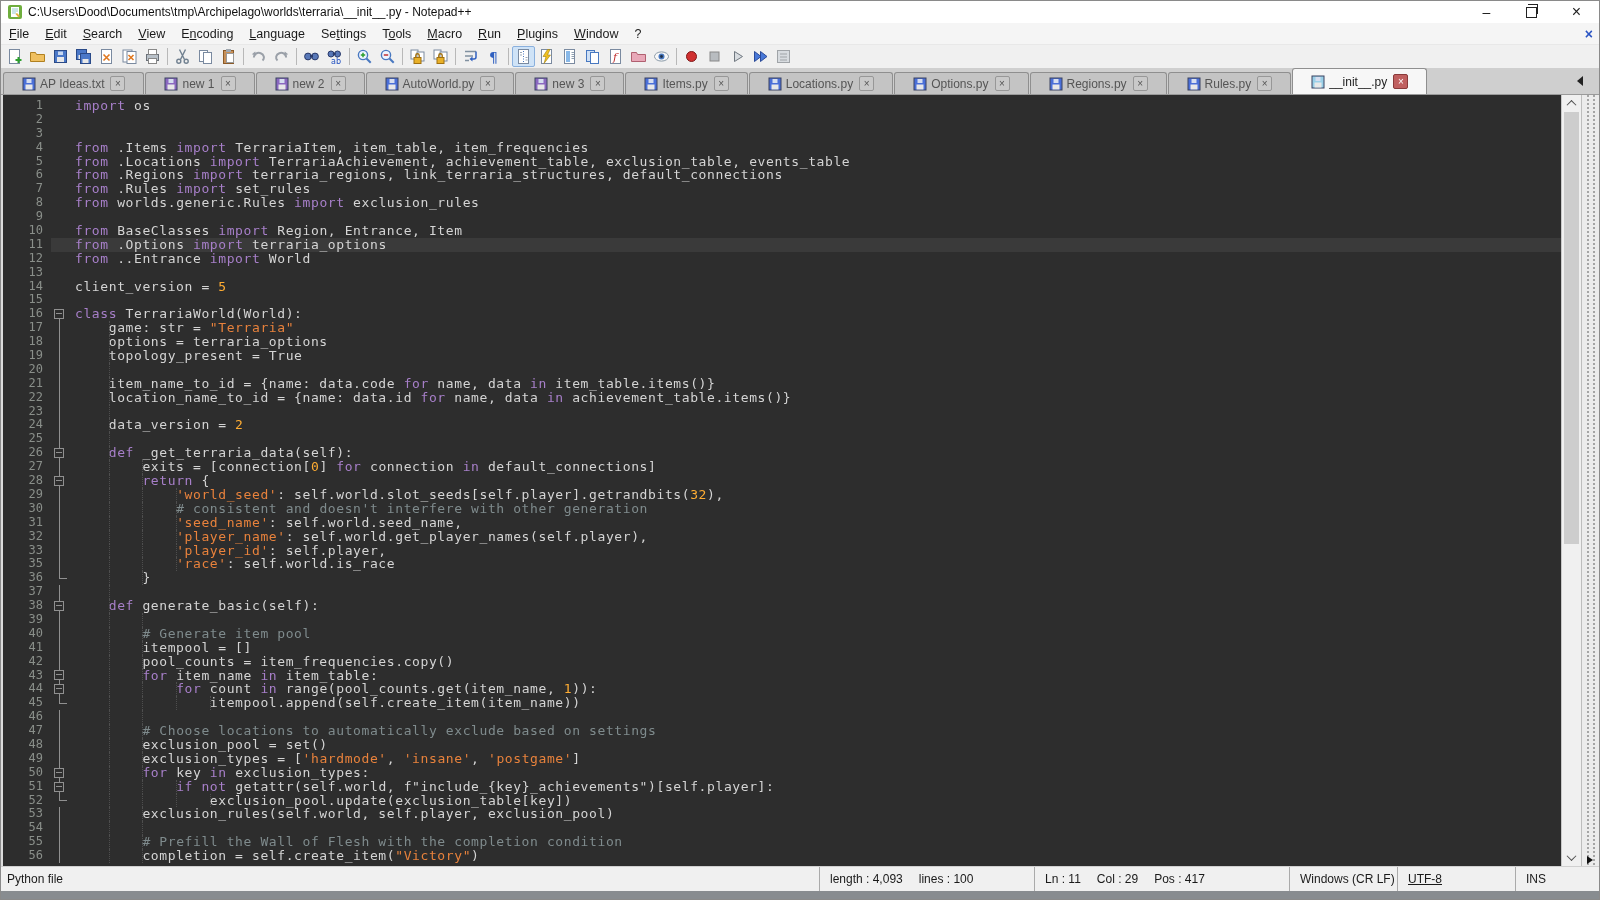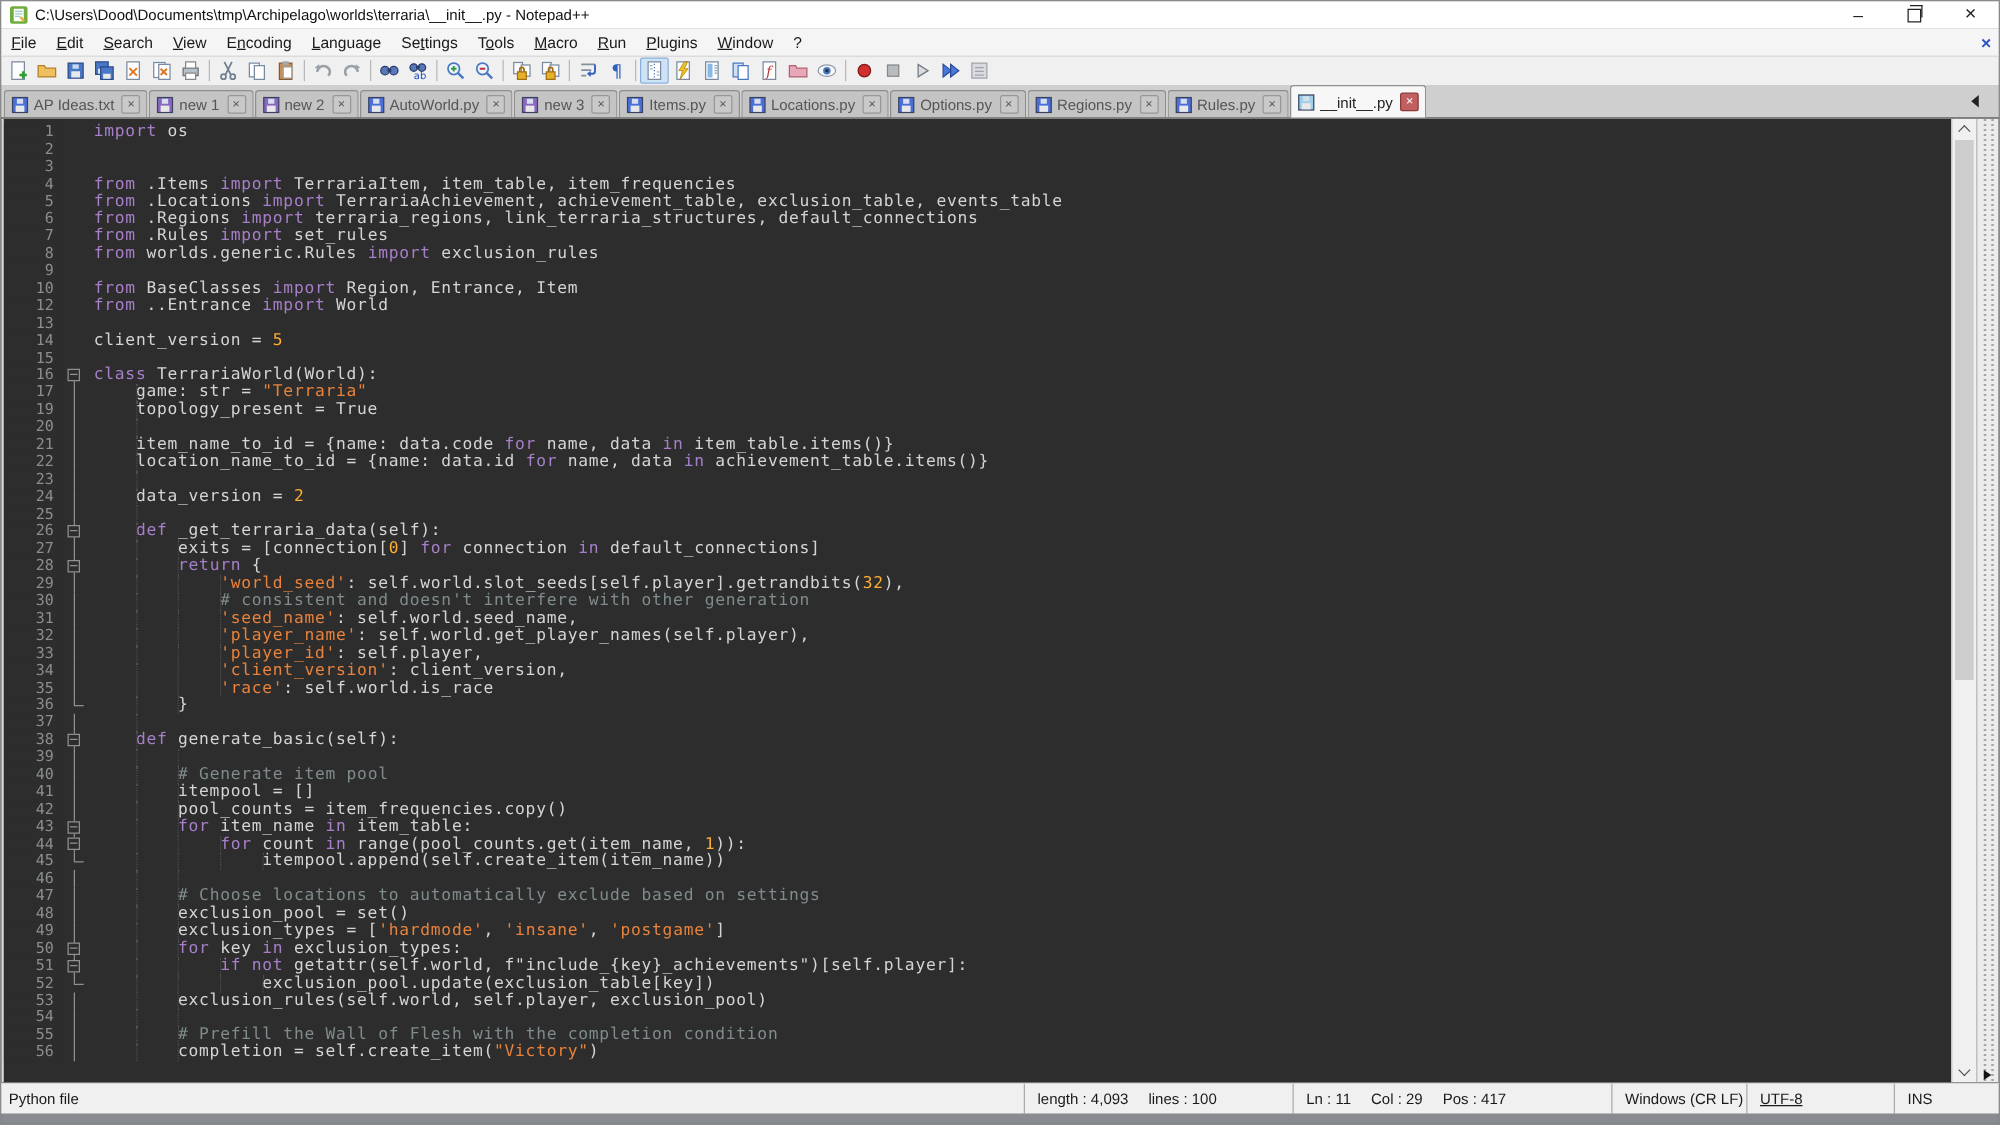--- a/index.html
+++ b/index.html
@@ -25,21 +25,21 @@
   
   .toolbar{height:23px;background:var(--chrome_bg,#f0f0f0);display:flex;align-items:center;padding-left:2px;flex:none;}
   .tbtn{width:23px;height:21px;display:flex;align-items:center;justify-content:center;border-radius:2px;flex:none;}
   .tbtn.pressed{background:#cfe3f7;border:1px solid #8ab0dd;box-sizing:border-box;}
   .tsep{width:1px;height:17px;background:#b8b8b8;margin:0 3px;flex:none;}
 
   
   .tabbar{height:26px;background:var(--tabbar_bg,#cfcfcf);display:flex;align-items:flex-end;padding-left:2px;flex:none;position:relative;}
   .tab{height:22px;display:flex;align-items:center;background:var(--tab_inactive_bg,#c4c4c4);
        border:1px solid #8f8f8f;border-bottom:none;border-radius:3px 3px 0 0;margin-right:1px;
-       padding:0 5px;font-size:12px;color:#555;white-space:nowrap;box-sizing:border-box;}
+       padding:0 18px;font-size:12px;color:#555;white-space:nowrap;box-sizing:border-box;}
   .tab.active{height:26px;background:var(--tab_active_bg,#f7f7f7);color:#222;position:relative;z-index:2;}
   .tab .ticon{width:14px;height:14px;margin-right:4px;flex:none;}
   .tab .tclose{width:13px;height:13px;margin-left:6px;flex:none;display:flex;align-items:center;justify-content:center;
        background:#cicic1;background:#c9c9c9;border:1px solid #979797;border-radius:2px;font-size:10px;color:#555;line-height:1;}
   .tab.active .tclose{background:var(--accent_close,#c06060);border-color:#8a3a3a;color:#fff;}
   .tabscroll{position:absolute;right:16px;top:8px;width:0;height:0;border-top:5px solid transparent;border-bottom:5px solid transparent;border-right:6px solid #222;}
 
   
   .main{flex:1;display:flex;background:var(--editor_bg,#2d2d2d);border-top:1px solid #9a9a9a;overflow:hidden;position:relative;}
   .lines{flex:1;overflow:hidden;padding-top:4px;border-left:2px solid #dcdcdc;box-sizing:border-box;}
@@ -451,42 +451,43 @@
         <div class="row"><span class="ln">1</span><span class="fold"></span><span class="code"><span class="tk-k">import</span><span class="tk-t"> os</span></span></div>
         <div class="row"><span class="ln">2</span><span class="fold"></span><span class="code"></span></div>
         <div class="row"><span class="ln">3</span><span class="fold"></span><span class="code"></span></div>
         <div class="row"><span class="ln">4</span><span class="fold"></span><span class="code"><span class="tk-k">from</span><span class="tk-t"> .Items </span><span class="tk-k">import</span><span class="tk-t"> TerrariaItem, item_table, item_frequencies</span></span></div>
         <div class="row"><span class="ln">5</span><span class="fold"></span><span class="code"><span class="tk-k">from</span><span class="tk-t"> .Locations </span><span class="tk-k">import</span><span class="tk-t"> TerrariaAchievement, achievement_table, exclusion_table, events_table</span></span></div>
         <div class="row"><span class="ln">6</span><span class="fold"></span><span class="code"><span class="tk-k">from</span><span class="tk-t"> .Regions </span><span class="tk-k">import</span><span class="tk-t"> terraria_regions, link_terraria_structures, default_connections</span></span></div>
         <div class="row"><span class="ln">7</span><span class="fold"></span><span class="code"><span class="tk-k">from</span><span class="tk-t"> .Rules </span><span class="tk-k">import</span><span class="tk-t"> set_rules</span></span></div>
         <div class="row"><span class="ln">8</span><span class="fold"></span><span class="code"><span class="tk-k">from</span><span class="tk-t"> worlds.generic.Rules </span><span class="tk-k">import</span><span class="tk-t"> exclusion_rules</span></span></div>
         <div class="row"><span class="ln">9</span><span class="fold"></span><span class="code"></span></div>
         <div class="row"><span class="ln">10</span><span class="fold"></span><span class="code"><span class="tk-k">from</span><span class="tk-t"> BaseClasses </span><span class="tk-k">import</span><span class="tk-t"> Region, Entrance, Item</span></span></div>
+        <div class="row cur"><span class="ln">11</span><span class="fold"></span><span class="code"><span class="tk-k">from</span><span class="tk-t"> .Options </span><span class="tk-k">import</span><span class="tk-t"> terraria_options</span></span></div>
         <div class="row"><span class="ln">12</span><span class="fold"></span><span class="code"><span class="tk-k">from</span><span class="tk-t"> ..Entrance </span><span class="tk-k">import</span><span class="tk-t"> World</span></span></div>
         <div class="row"><span class="ln">13</span><span class="fold"></span><span class="code"></span></div>
         <div class="row"><span class="ln">14</span><span class="fold"></span><span class="code"><span class="tk-t">client_version = </span><span class="tk-n">5</span></span></div>
         <div class="row"><span class="ln">15</span><span class="fold"></span><span class="code"></span></div>
         <div class="row"><span class="ln">16</span><span class="fold f-b0"><span class="fbox"></span></span><span class="code"><span class="tk-k">class</span><span class="tk-t"> TerrariaWorld(World):</span></span></div>
         <div class="row"><span class="ln">17</span><span class="fold f-v"></span><span class="code"><span class="guide" style="left: 39.72px;"></span><span class="tk-t">    game: str = </span><span class="tk-s">"Terraria"</span></span></div>
+        <div class="row"><span class="ln">18</span><span class="fold f-v"></span><span class="code"><span class="guide" style="left: 39.72px;"></span><span class="tk-t">    options = terraria_options</span></span></div>
         <div class="row"><span class="ln">19</span><span class="fold f-v"></span><span class="code"><span class="guide" style="left: 39.72px;"></span><span class="tk-t">    topology_present = True</span></span></div>
         <div class="row"><span class="ln">20</span><span class="fold f-v"></span><span class="code"><span class="guide" style="left: 39.72px;"></span></span></div>
         <div class="row"><span class="ln">21</span><span class="fold f-v"></span><span class="code"><span class="guide" style="left: 39.72px;"></span><span class="tk-t">    item_name_to_id = {name: data.code </span><span class="tk-k">for</span><span class="tk-t"> name, data </span><span class="tk-k">in</span><span class="tk-t"> item_table.items()}</span></span></div>
         <div class="row"><span class="ln">22</span><span class="fold f-v"></span><span class="code"><span class="guide" style="left: 39.72px;"></span><span class="tk-t">    location_name_to_id = {name: data.id </span><span class="tk-k">for</span><span class="tk-t"> name, data </span><span class="tk-k">in</span><span class="tk-t"> achievement_table.items()}</span></span></div>
         <div class="row"><span class="ln">23</span><span class="fold f-v"></span><span class="code"><span class="guide" style="left: 39.72px;"></span></span></div>
         <div class="row"><span class="ln">24</span><span class="fold f-v"></span><span class="code"><span class="guide" style="left: 39.72px;"></span><span class="tk-t">    data_version = </span><span class="tk-n">2</span></span></div>
         <div class="row"><span class="ln">25</span><span class="fold f-v"></span><span class="code"><span class="guide" style="left: 39.72px;"></span></span></div>
         <div class="row"><span class="ln">26</span><span class="fold f-b"><span class="fbox"></span></span><span class="code"><span class="guide" style="left: 39.72px;"></span><span class="tk-t">    </span><span class="tk-k">def</span><span class="tk-t"> _get_terraria_data(self):</span></span></div>
         <div class="row"><span class="ln">27</span><span class="fold f-v"></span><span class="code"><span class="guide" style="left: 39.72px;"></span><span class="guide" style="left: 73.44px;"></span><span class="tk-t">        exits = [connection[</span><span class="tk-n">0</span><span class="tk-t">] </span><span class="tk-k">for</span><span class="tk-t"> connection </span><span class="tk-k">in</span><span class="tk-t"> default_connections]</span></span></div>
         <div class="row"><span class="ln">28</span><span class="fold f-b"><span class="fbox"></span></span><span class="code"><span class="guide" style="left: 39.72px;"></span><span class="guide" style="left: 73.44px;"></span><span class="tk-t">        </span><span class="tk-k">return</span><span class="tk-t"> {</span></span></div>
         <div class="row"><span class="ln">29</span><span class="fold f-v"></span><span class="code"><span class="guide" style="left: 39.72px;"></span><span class="guide" style="left: 73.44px;"></span><span class="guide" style="left: 107.16px;"></span><span class="tk-t">            </span><span class="tk-s">'world_seed'</span><span class="tk-t">: self.world.slot_seeds[self.player].getrandbits(</span><span class="tk-n">32</span><span class="tk-t">),</span></span></div>
         <div class="row"><span class="ln">30</span><span class="fold f-v"></span><span class="code"><span class="guide" style="left: 39.72px;"></span><span class="guide" style="left: 73.44px;"></span><span class="guide" style="left: 107.16px;"></span><span class="tk-t">            </span><span class="tk-c"># consistent and doesn't interfere with other generation</span></span></div>
         <div class="row"><span class="ln">31</span><span class="fold f-v"></span><span class="code"><span class="guide" style="left: 39.72px;"></span><span class="guide" style="left: 73.44px;"></span><span class="guide" style="left: 107.16px;"></span><span class="tk-t">            </span><span class="tk-s">'seed_name'</span><span class="tk-t">: self.world.seed_name,</span></span></div>
         <div class="row"><span class="ln">32</span><span class="fold f-v"></span><span class="code"><span class="guide" style="left: 39.72px;"></span><span class="guide" style="left: 73.44px;"></span><span class="guide" style="left: 107.16px;"></span><span class="tk-t">            </span><span class="tk-s">'player_name'</span><span class="tk-t">: self.world.get_player_names(self.player),</span></span></div>
         <div class="row"><span class="ln">33</span><span class="fold f-v"></span><span class="code"><span class="guide" style="left: 39.72px;"></span><span class="guide" style="left: 73.44px;"></span><span class="guide" style="left: 107.16px;"></span><span class="tk-t">            </span><span class="tk-s">'player_id'</span><span class="tk-t">: self.player,</span></span></div>
-        <div class="row"><span class="ln">34</span><span class="fold f-v"></span><span class="code"><span class="guide" style="left: 39.72px;"></span><span class="guide" style="left: 73.44px;"></span><span class="guide" style="left: 107.16px;"></span><span class="tk-t">            </span><span class="tk-s">'client_version'</span><span class="tk-t">: client_version,</span></span></div>
         <div class="row"><span class="ln">35</span><span class="fold f-v"></span><span class="code"><span class="guide" style="left: 39.72px;"></span><span class="guide" style="left: 73.44px;"></span><span class="guide" style="left: 107.16px;"></span><span class="tk-t">            </span><span class="tk-s">'race'</span><span class="tk-t">: self.world.is_race</span></span></div>
         <div class="row"><span class="ln">36</span><span class="fold f-e"></span><span class="code"><span class="guide" style="left: 39.72px;"></span><span class="guide" style="left: 73.44px;"></span><span class="tk-t">        }</span></span></div>
         <div class="row"><span class="ln">37</span><span class="fold f-v"></span><span class="code"><span class="guide" style="left: 39.72px;"></span></span></div>
         <div class="row"><span class="ln">38</span><span class="fold f-b"><span class="fbox"></span></span><span class="code"><span class="guide" style="left: 39.72px;"></span><span class="tk-t">    </span><span class="tk-k">def</span><span class="tk-t"> generate_basic(self):</span></span></div>
         <div class="row"><span class="ln">39</span><span class="fold f-v"></span><span class="code"><span class="guide" style="left: 39.72px;"></span><span class="guide" style="left: 73.44px;"></span></span></div>
         <div class="row"><span class="ln">40</span><span class="fold f-v"></span><span class="code"><span class="guide" style="left: 39.72px;"></span><span class="guide" style="left: 73.44px;"></span><span class="tk-t">        </span><span class="tk-c"># Generate item pool</span></span></div>
         <div class="row"><span class="ln">41</span><span class="fold f-v"></span><span class="code"><span class="guide" style="left: 39.72px;"></span><span class="guide" style="left: 73.44px;"></span><span class="tk-t">        itempool = []</span></span></div>
         <div class="row"><span class="ln">42</span><span class="fold f-v"></span><span class="code"><span class="guide" style="left: 39.72px;"></span><span class="guide" style="left: 73.44px;"></span><span class="tk-t">        pool_counts = item_frequencies.copy()</span></span></div>
         <div class="row"><span class="ln">43</span><span class="fold f-b"><span class="fbox"></span></span><span class="code"><span class="guide" style="left: 39.72px;"></span><span class="guide" style="left: 73.44px;"></span><span class="tk-t">        </span><span class="tk-k">for</span><span class="tk-t"> item_name </span><span class="tk-k">in</span><span class="tk-t"> item_table:</span></span></div>
         <div class="row"><span class="ln">44</span><span class="fold f-b"><span class="fbox"></span></span><span class="code"><span class="guide" style="left: 39.72px;"></span><span class="guide" style="left: 73.44px;"></span><span class="guide" style="left: 107.16px;"></span><span class="tk-t">            </span><span class="tk-k">for</span><span class="tk-t"> count </span><span class="tk-k">in</span><span class="tk-t"> range(pool_counts.get(item_name, </span><span class="tk-n">1</span><span class="tk-t">)):</span></span></div>

